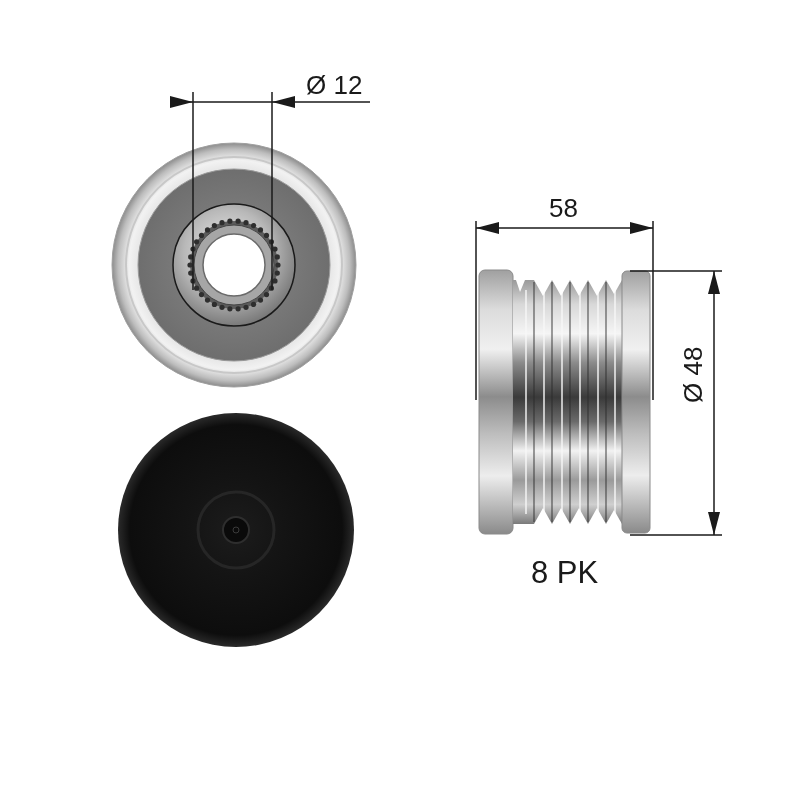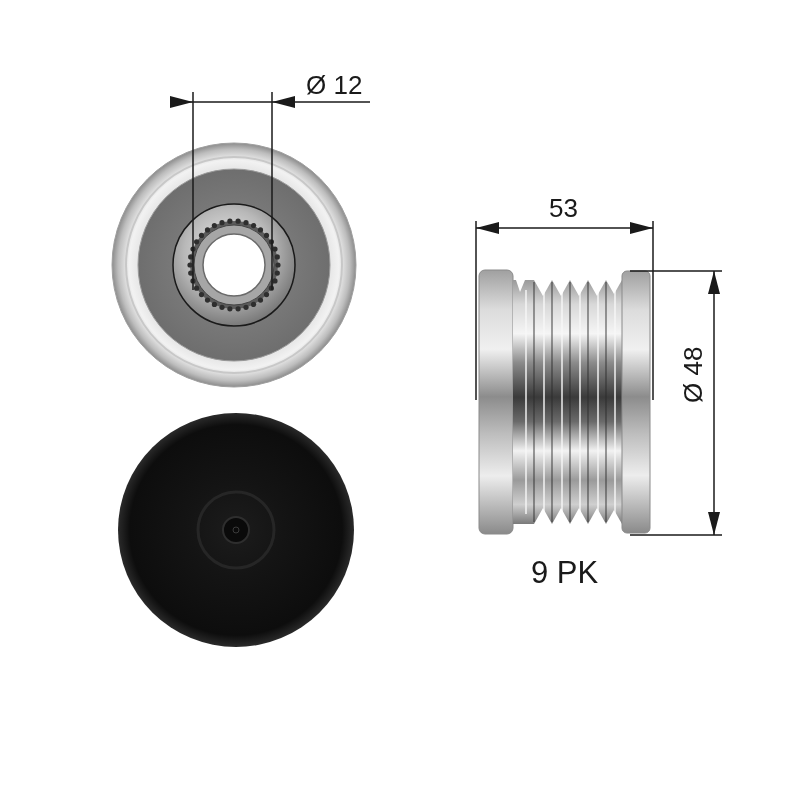--- a/index.html
+++ b/index.html
@@ -171,15 +171,15 @@
       <line x1="630" y1="271" x2="722" y2="271" stroke-width="1.5"></line>
       <line x1="630" y1="535" x2="722" y2="535" stroke-width="1.5"></line>
       <line x1="714" y1="271" x2="714" y2="535" stroke-width="1.5"></line>
       <polygon points="714,271 708,294 720,294" stroke="none"></polygon>
       <polygon points="714,535 708,512 720,512" stroke="none"></polygon>
     </g>
   </g>
 </svg>
 
 <div class="dim-label lbl-17">Ø 12</div>
-<div class="dim-label lbl-33">53</div>
+<div class="dim-label lbl-33">58</div>
 <div class="dim-label lbl-48">Ø 48</div>
-<div class="dim-label lbl-pk">9 PK</div>
+<div class="dim-label lbl-pk">8 PK</div>
 
 </body></html>

